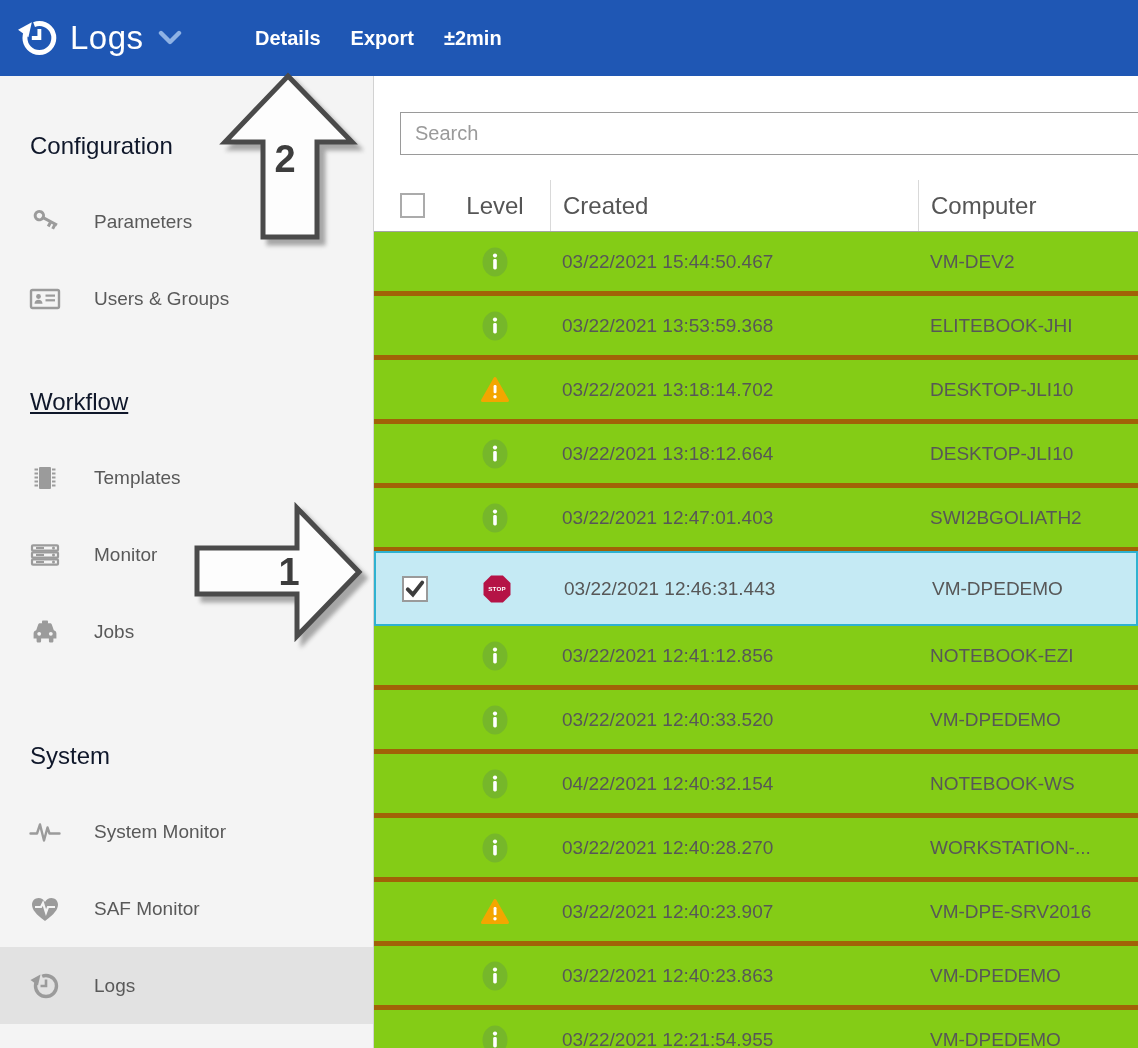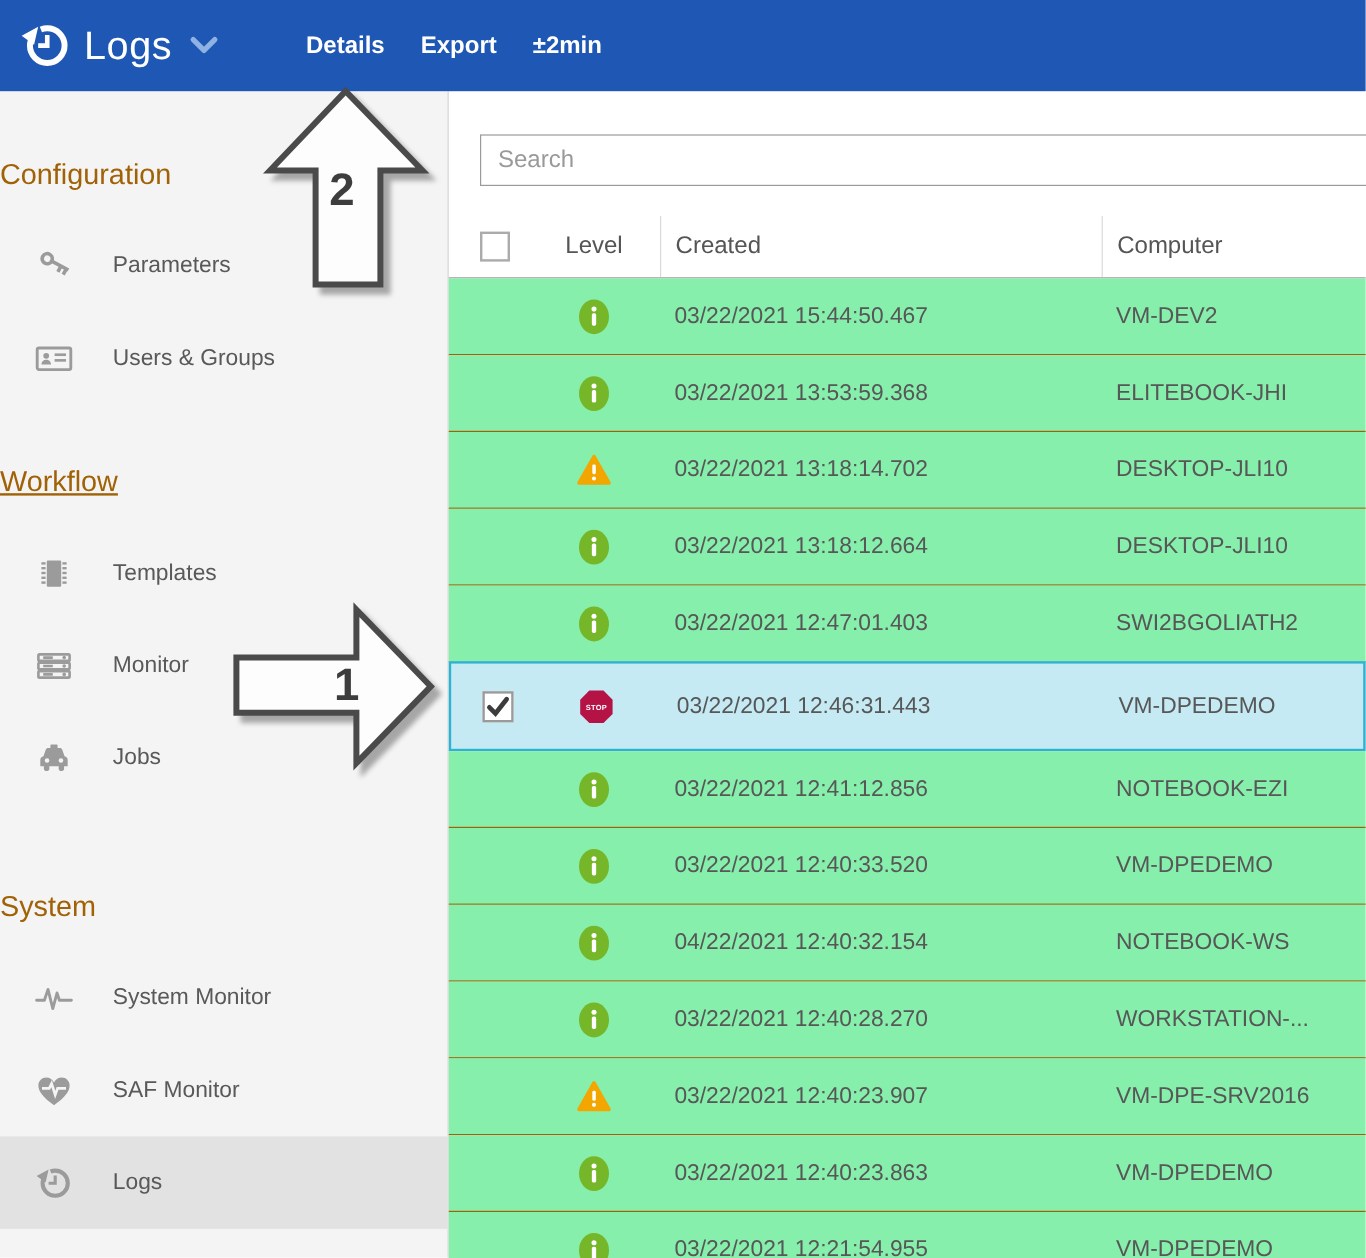--- a/index.html
+++ b/index.html
@@ -12,47 +12,47 @@
   .logo-icon { width:44px; height:44px; margin-left:16px; color:#fff; flex:0 0 auto; }
   .app-title { color:#fff; font-size:33px; margin-left:10px; letter-spacing:.5px; }
   .logo-chevron { width:24px; height:22px; margin-left:14px; color:#8fb2e4; }
   .topbar-menu { position:absolute; left:255px; top:0; height:100%;
     display:flex; align-items:center; gap:30px; }
   .menu-item { color:#fff; font-size:20px; font-weight:600; cursor:pointer; white-space:nowrap; }
 
   
   .sidebar { position:absolute; left:0; top:76px; width:374px; bottom:0;
     background:var(--sidebar-bg); border-right:1px solid #d2d2d2; }
-  .sb-heading { font-size:24px; font-weight:400; color:#a16207; height:30px; line-height:30px; }
+  .sb-heading { font-size:24px; font-weight:400; color:#0f172a; margin-left:30px; height:30px; line-height:30px; }
   .sb-section:nth-child(1) .sb-heading { margin-top:55px; }
   .sb-section:nth-child(2) .sb-heading { margin-top:50px;text-decoration:underline; }
   .sb-section:nth-child(3) .sb-heading { margin-top:71px; }
   .sb-items { margin-top:22px; }
   .sb-item { height:77px; display:flex; align-items:center; padding-left:28px; cursor:pointer; }
   .sb-item.active { background:var(--sidebar-active-bg); }
   .sb-icon { width:34px; height:34px; color:#9b9b9b; display:flex; align-items:center; justify-content:center; flex:0 0 auto; }
   .sb-icon svg { width:32px; height:32px; }
   .sb-label { font-size:19px; color:#595959; margin-left:32px; white-space:nowrap; }
 
   
   .main { position:absolute; left:374px; top:76px; right:0; bottom:0; background:#fff; }
   .search { position:absolute; left:26px; top:36px; height:43px;
     width:calc(100% - 26px + 30px); border:1px solid #9a9a9a; background:#fff;
     font-family:inherit; font-size:20px; color:#555; padding:0 14px; outline:none; }
   .search::placeholder { color:#9a9a9a; }
   .thead { position:absolute; left:0; right:0; top:104px; height:52px;
     display:grid; grid-template-columns:66px 110px 368px 1fr;
     border-bottom:1px solid #a3a3a3; }
-  .th { display:flex; align-items:center; font-size:20px; color:#555; cursor:pointer; }
+  .th { display:flex; align-items:center; font-size:24px; color:#555; cursor:pointer; }
   .th-check { padding-left:26px; }
   .th-level { justify-content:center; }
   .th-created, .th-computer { border-left:1px solid #d9d9d9; padding-left:12px; }
   #rows { position:absolute; left:0; right:0; top:156px; }
   .row { height:64px; display:grid; grid-template-columns:66px 110px 368px 1fr;
-    align-items:center; border-bottom:1px solid #a16207; background:#86efac; cursor:pointer; }
+    align-items:center; border-bottom:5px solid #a16207; background:#84cc16; cursor:pointer; }
   .row.selected { background:var(--selected-bg); border:2px solid var(--selected-border);
     height:75px; margin-top:-1px; }
   .cell { font-size:19px; color:#575757; }
   .c-check { padding-left:26px; }
   .c-level { display:flex; justify-content:center; }
   .c-level svg { display:block; }
   .c-computer { white-space:nowrap; overflow:hidden; text-overflow:ellipsis; padding:0 2px 0 12px; }
   .c-created { padding-left:12px; white-space:nowrap; }
 
   .checkbox { width:26px; height:26px; background:#fff; border:2px solid #9a9a9a;

